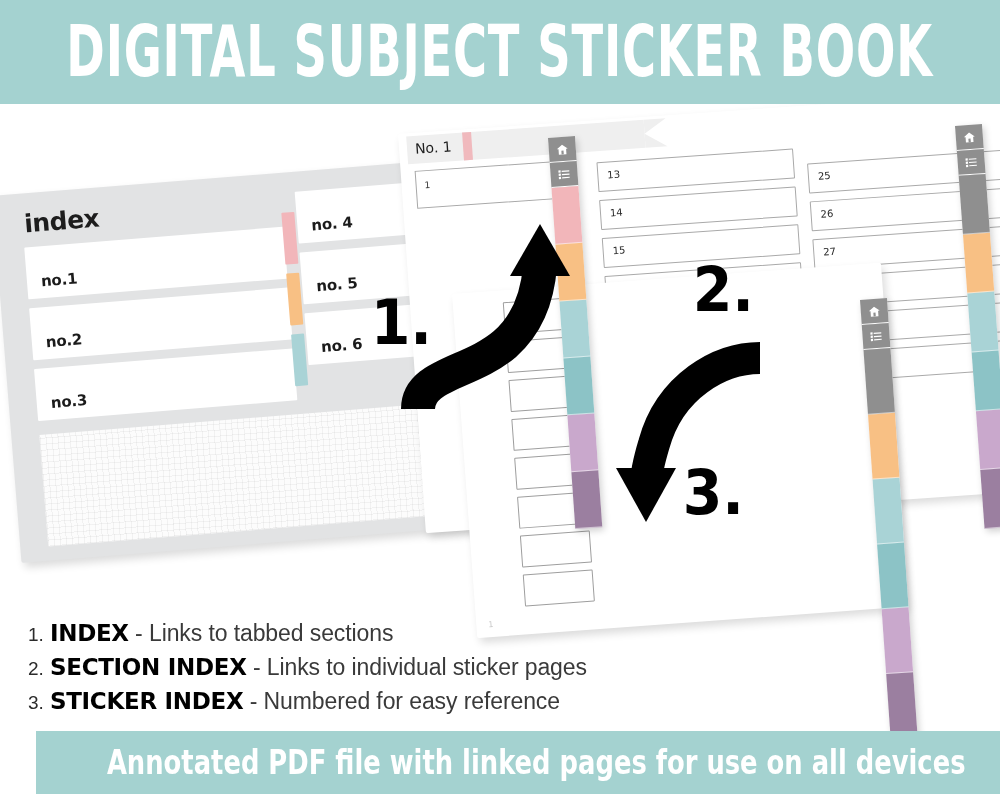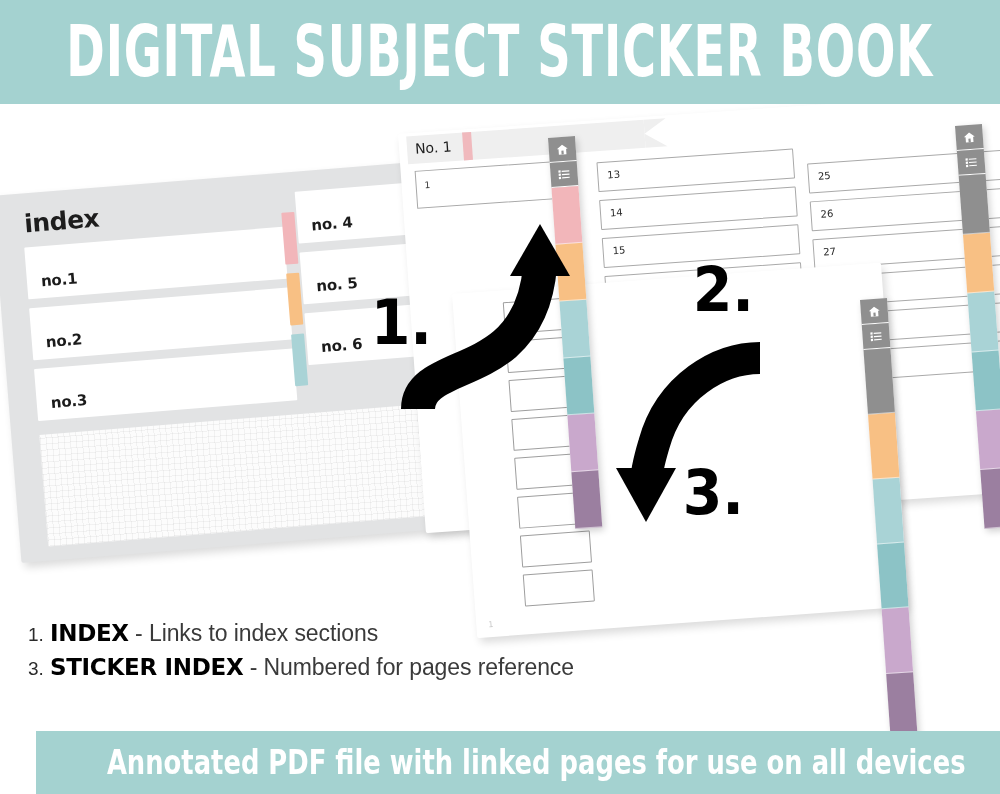--- a/index.html
+++ b/index.html
@@ -544,25 +544,29 @@
     <polygon points="36,178 6,124 66,124" fill="#000000"></polygon>
   </svg>
 
   <div class="step-num" id="step-1">1.</div>
   <div class="step-num" id="step-2">2.</div>
   <div class="step-num" id="step-3">3.</div>
 
   <div id="legend">
     <div class="legend-line">
       <span class="num">1.</span>
-      <span class="term">INDEX</span><span class="desc"> - </span><span class="desc">Links to index sections</span>
+      <span class="term">INDEX</span><span class="desc"> - </span><span class="desc">Links to tabbed sections</span>
+    </div>
+    <div class="legend-line">
+      <span class="num">2.</span>
+      <span class="term">SECTION INDEX</span><span class="desc"> - </span><span class="desc">Links to individual sticker pages</span>
     </div>
     <div class="legend-line">
       <span class="num">3.</span>
-      <span class="term">STICKER INDEX</span><span class="desc"> - </span><span class="desc">Numbered for pages reference</span>
+      <span class="term">STICKER INDEX</span><span class="desc"> - </span><span class="desc">Numbered for easy reference</span>
     </div>
   </div>
 
 </div>
 
 <div class="banner" id="footer-banner">
   <div id="footer-text">Annotated PDF file with linked pages for use on all devices</div>
 </div>
 
 </body></html>

